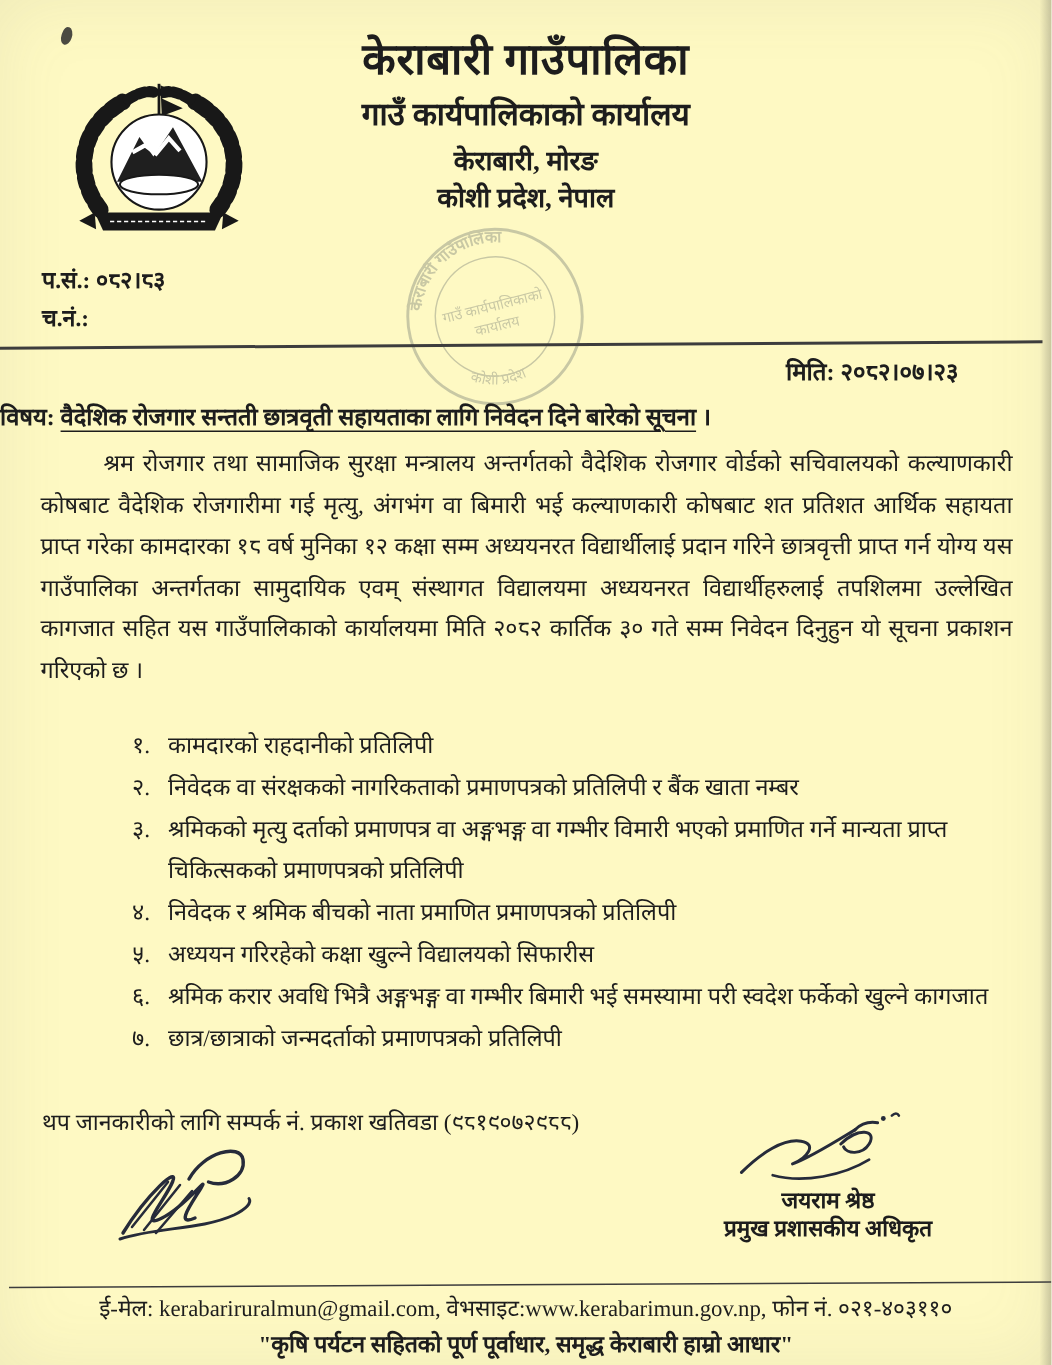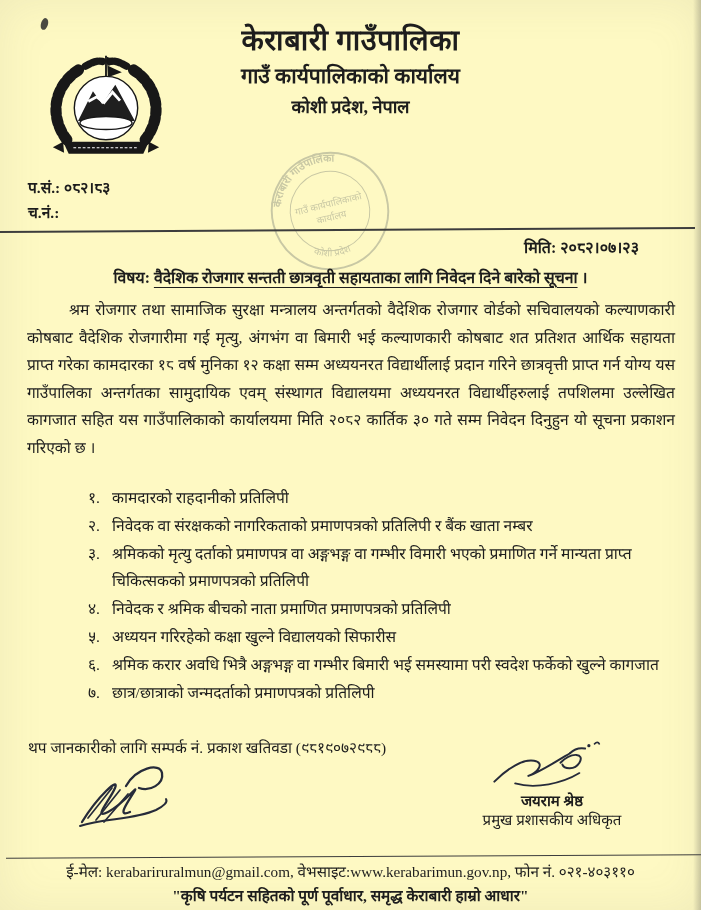--- a/index.html
+++ b/index.html
@@ -26,39 +26,39 @@
   .stamp{position:absolute;left:266px;top:148px;width:128px;height:126px;
     opacity:.42;transform:rotate(-14deg);color:#80857a;pointer-events:none;}
   .stamp text{fill:currentColor;font-family:"Liberation Serif","DejaVu Serif",serif;}
   
   .rule{position:absolute;left:0;right:6px;border-top:2px solid #3d3d3d;}
   .rule-top{top:229px;transform:rotate(-.35deg);}
   .rule-footer{top:856px;left:6px;right:0;border-top-width:1.6px;transform:rotate(-.3deg);}
   
   .date{position:absolute;top:236px;right:62px;font-size:16px;font-weight:600;}
   
-  .subject{position:absolute;left:0;right:0;top:266px;text-align:center;font-size:15.8px;font-weight:700;}
+  .subject{position:absolute;left:0;right:0;top:266px;font-size:15.8px;font-weight:700;}
   .subject .s-text{text-decoration:underline;text-decoration-thickness:1.4px;text-underline-offset:4px;}
   
   .body-par{position:absolute;left:27px;right:26px;top:296px;margin:0;
     font-size:15.6px;line-height:27.5px;text-align:justify;text-indent:42px;font-weight:500;}
   
   .req-list{position:absolute;left:88px;top:484px;width:588px;margin:0;padding:0;
     list-style:none;font-size:15.6px;line-height:27px;font-weight:500;}
   .req-list li{display:flex;margin-bottom:1px;}
   .req-list .num{width:24px;flex:0 0 24px;}
   .req-list .txt{flex:1;}
   
   .contact{position:absolute;left:28px;top:737px;font-size:15.4px;font-weight:400;}
   
   .sig-left{position:absolute;left:66px;top:760px;width:150px;height:80px;}
   .sig-right{position:absolute;right:24px;top:740px;width:250px;text-align:center;}
   .sig-right .sig-ink{height:52px;}
   .sig-name{font-size:15px;font-weight:700;line-height:19px;}
-  .sig-role{font-size:15px;font-weight:400;line-height:19px;}
+  .sig-role{font-size:15px;font-weight:700;line-height:19px;}
   svg .ink{stroke:#262b3a;fill:none;stroke-linecap:round;stroke-linejoin:round;}
   
   .footer-contact{position:absolute;left:0;right:0;top:861px;text-align:center;
     font-size:15.2px;font-weight:500;}
   .footer-slogan{position:absolute;left:0;right:0;top:885px;text-align:center;
     font-size:15.4px;font-weight:700;}
 </style>
 </head>
 <body>
 
@@ -81,20 +81,21 @@
       <path d="M20,94 L112,94 L106,107 L26,107 Z" fill="#181818"></path>
       <path d="M20,94 L9,100 L21,106 Z" fill="#181818"></path>
       <path d="M112,94 L123,100 L111,106 Z" fill="#181818"></path>
       <line x1="31" y1="100.5" x2="101" y2="100.5" stroke="#ffffff" stroke-width="1.2" stroke-dasharray="3 2"></line>
     </svg>
   </div>
 
   <header class="titles">
     <div class="t1">केराबारी गाउँपालिका</div>
     <div class="t2">गाउँ कार्यपालिकाको कार्यालय</div>
+    <div class="addr">केराबारी, मोरङ</div>
     <div class="addr">कोशी प्रदेश, नेपाल</div>
   </header>
 
   <div class="refs">
     <div>
       <span>प.सं.:</span>
       <span>०८२।८३</span>
     </div>
     <div>
       <span>च.नं.:</span>

